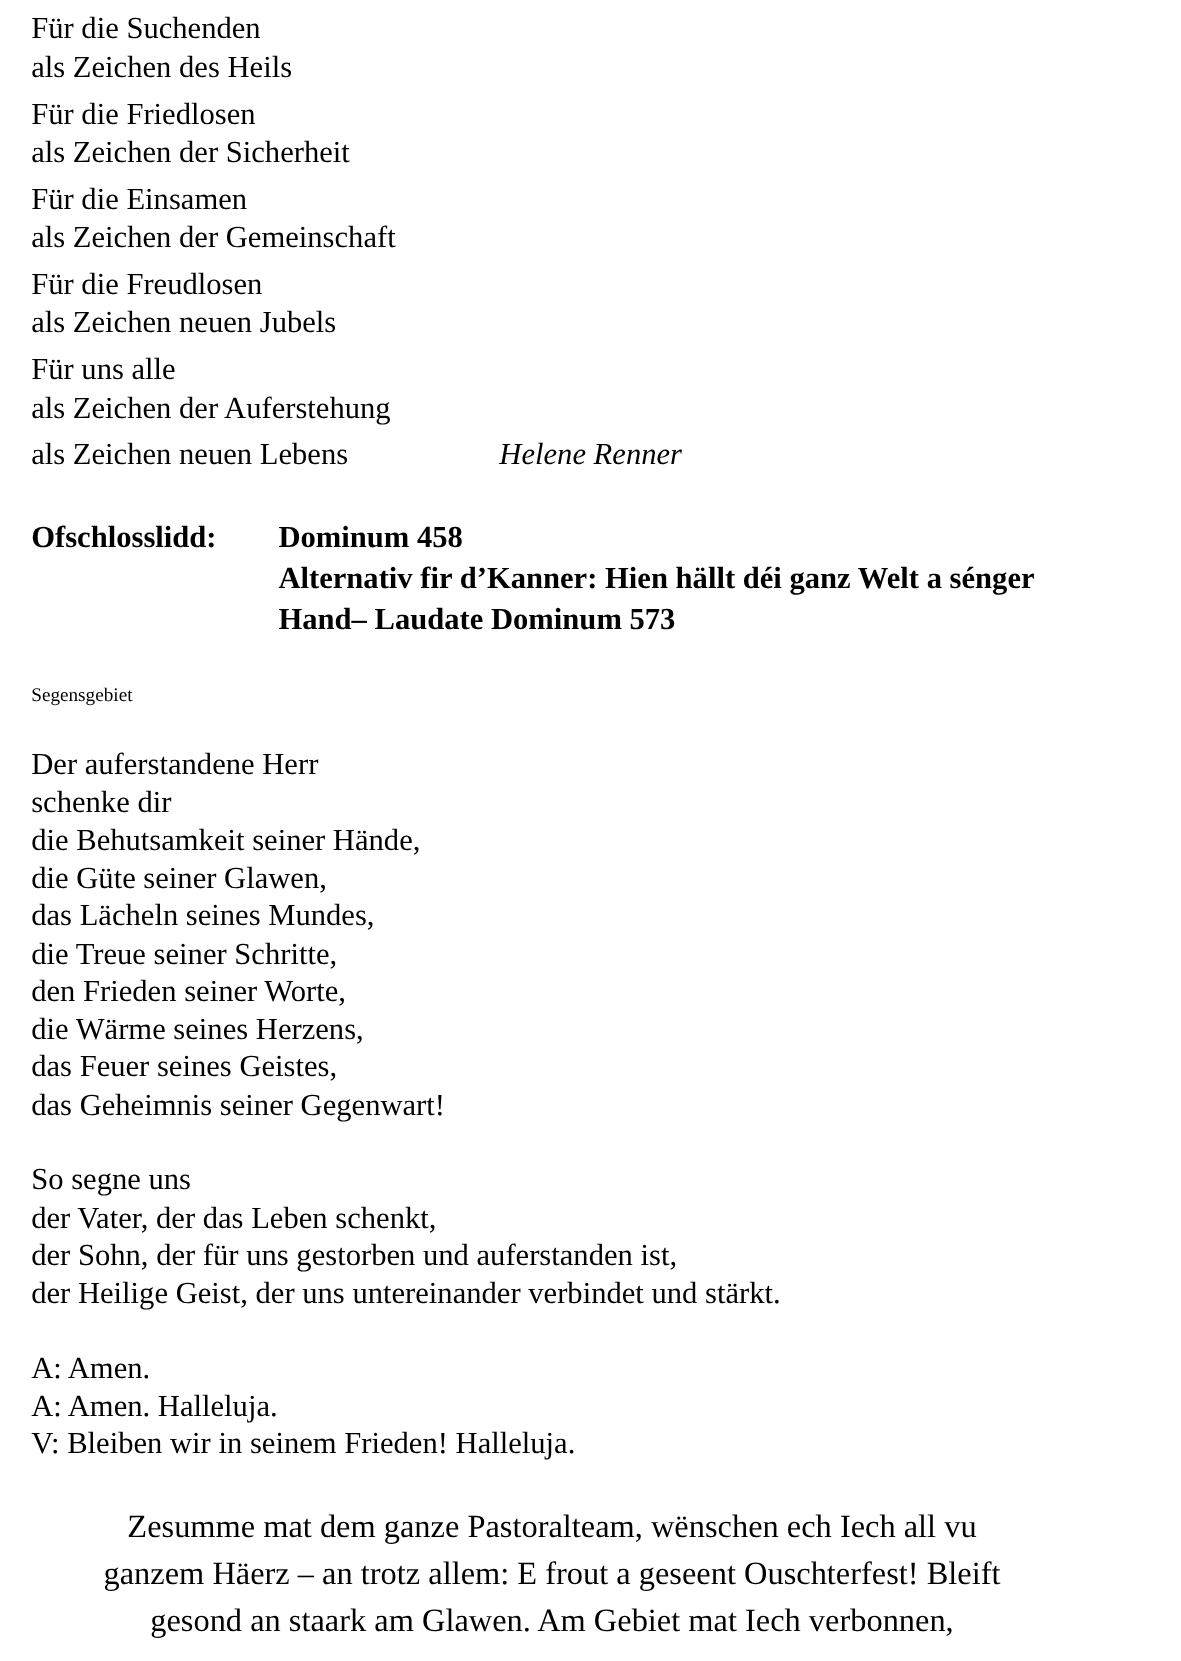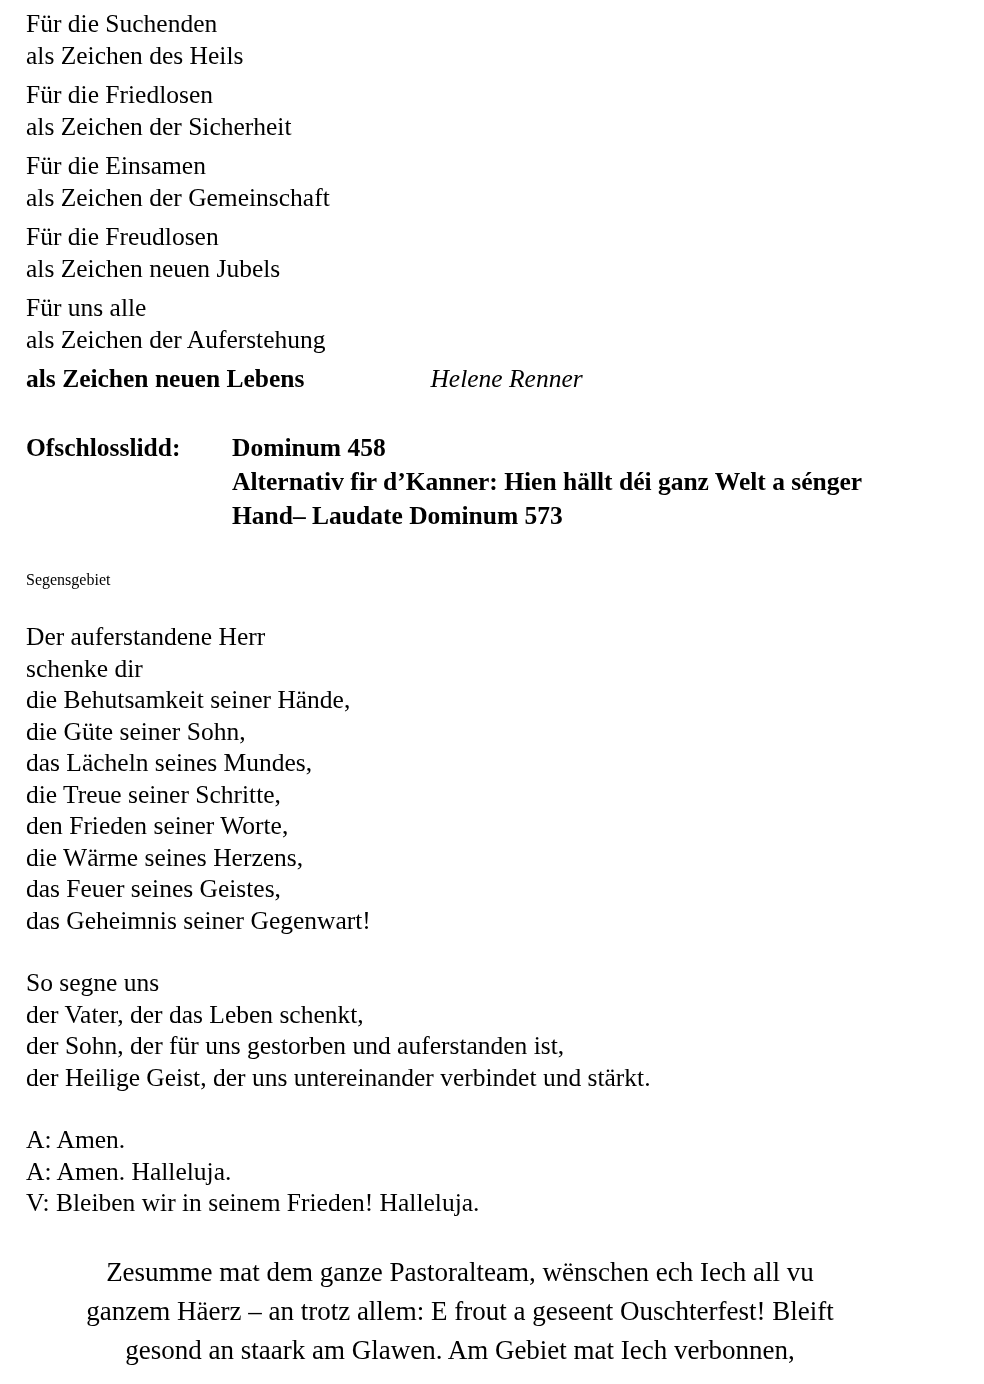--- a/index.html
+++ b/index.html
@@ -37,21 +37,20 @@
 
   
   .credit-row {
     display: flex;
     align-items: baseline;
     font-size: 25.5px;
     line-height: 32px;
   }
   .credit-row .verse-line {
     white-space: pre;
-    font-weight: bold;
   }
   .credit-row .author {
     font-style: italic;
     margin-left: 126px;
     white-space: pre;
   }
 
   
   .song-block {
     display: flex;
@@ -151,21 +150,21 @@
       <span class="ln">Hand– Laudate Dominum 573</span>
     </div>
   </div>
 
   <div class="heading">Segensgebiet</div>
 
   <div class="prayer">
     <span class="ln">Der auferstandene Herr</span>
     <span class="ln">schenke dir</span>
     <span class="ln">die Behutsamkeit seiner Hände,</span>
-    <span class="ln">die Güte seiner Sohn,</span>
+    <span class="ln">die Güte seiner Glawen,</span>
     <span class="ln">das Lächeln seines Mundes,</span>
     <span class="ln">die Treue seiner Schritte,</span>
     <span class="ln">den Frieden seiner Worte,</span>
     <span class="ln">die Wärme seines Herzens,</span>
     <span class="ln">das Feuer seines Geistes,</span>
     <span class="ln">das Geheimnis seiner Gegenwart!</span>
   </div>
 
   <div class="prayer gap-top">
     <span class="ln">So segne uns</span>

